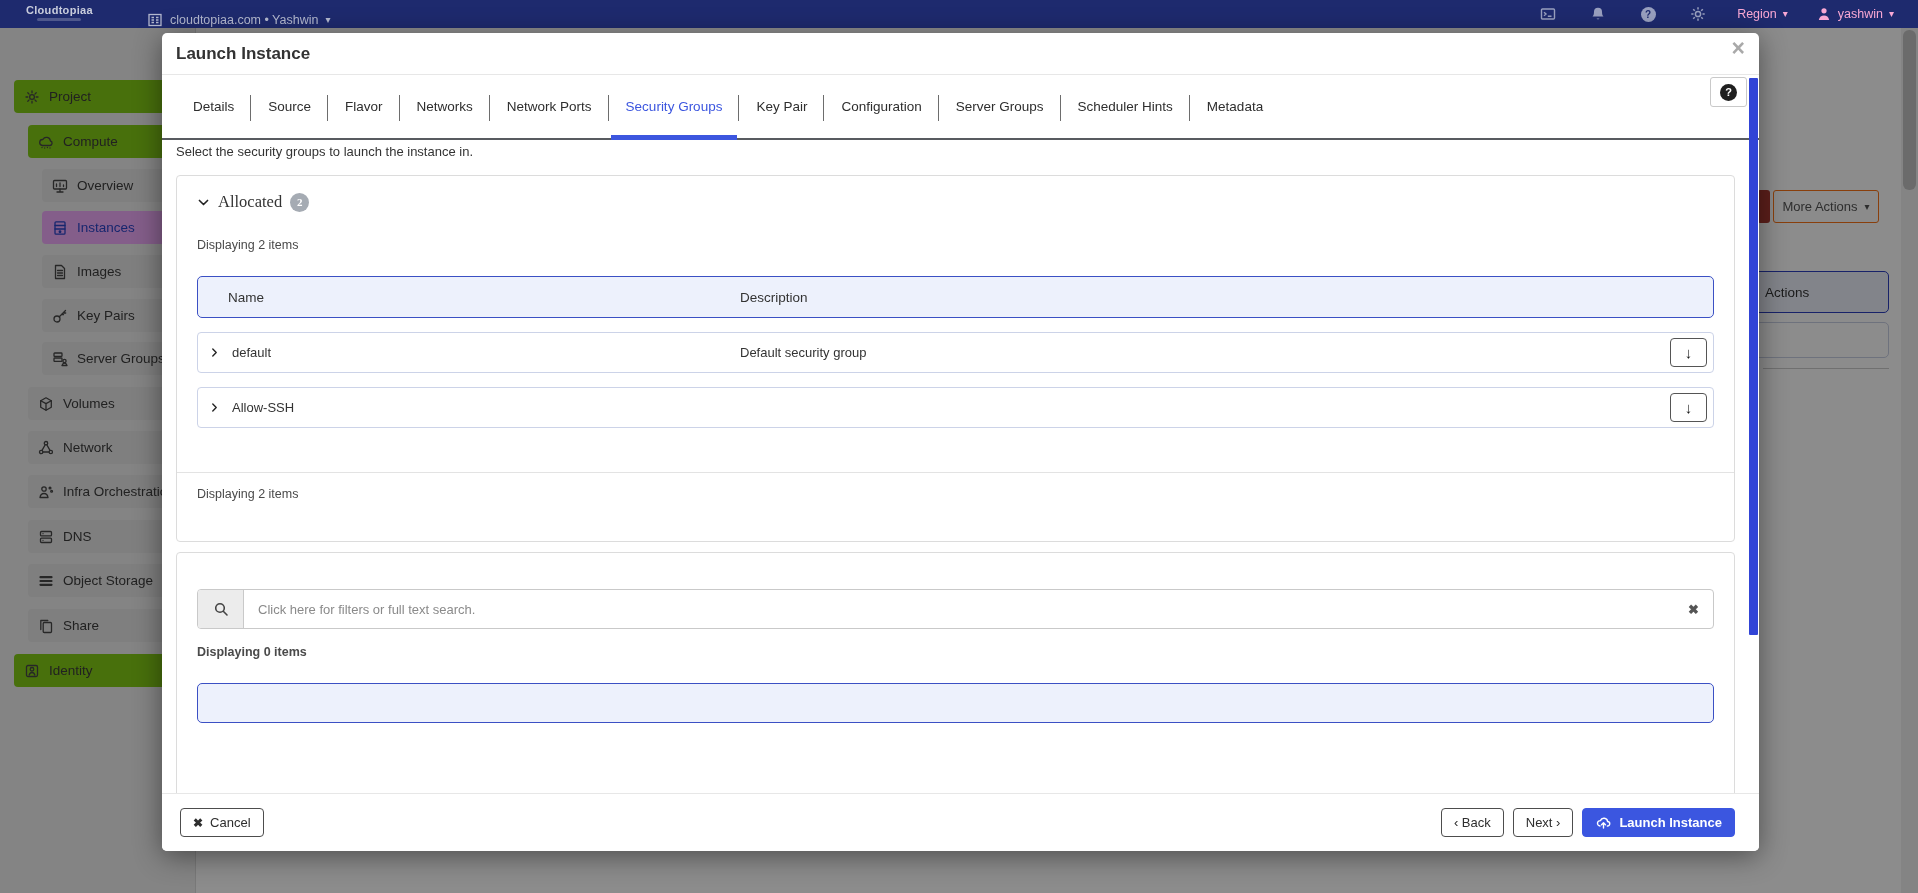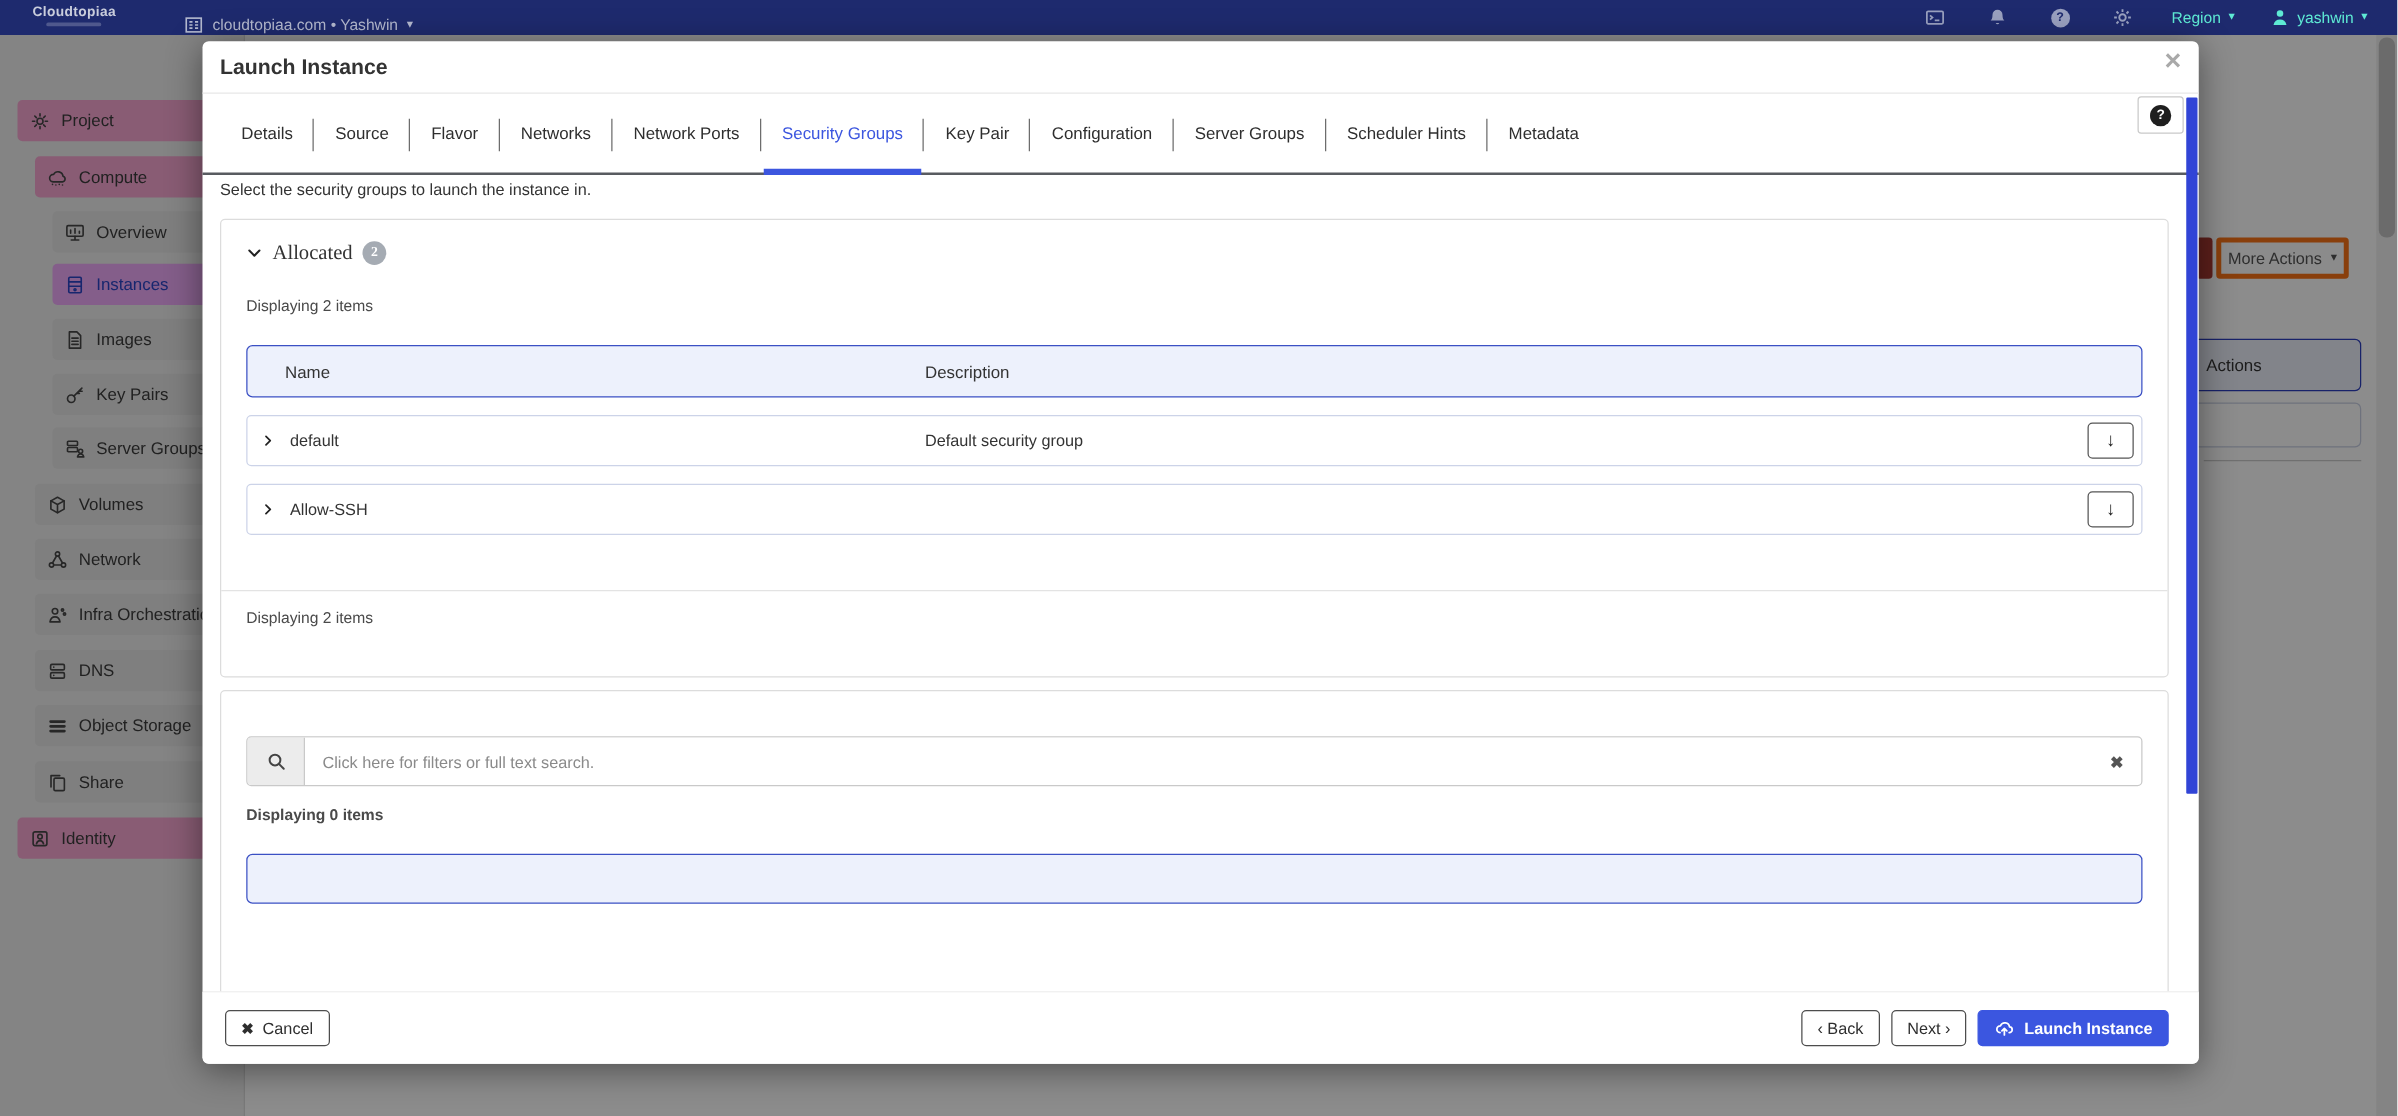--- a/index.html
+++ b/index.html
@@ -13,39 +13,39 @@
   
   .navbar { position:absolute; left:0; top:0; width:1918px; height:28px;
     background:#1e2a6e; z-index:3; color:#b4b9cf; }
   .nav-logo { position:absolute; left:26px; top:4px; text-align:center; }
   .nav-logo-name { font-size:11px; font-weight:bold; color:#c9cddc; letter-spacing:.3px; line-height:12px; }
   .nav-logo-tagline { height:3px; width:44px; background:rgba(255,255,255,.22); margin:2px auto 0; border-radius:2px; }
   .nav-context { position:absolute; left:147px; top:0; height:40px; display:flex; align-items:center; gap:7px; font-size:12.5px; color:#b4b9cf; cursor:pointer; }
   .caret { font-size:10px; line-height:1; }
   .nav-right { position:absolute; right:10px; top:0; height:28px; display:flex; align-items:center; }
   .nav-icon-btn { width:50px; height:28px; display:flex; align-items:center; justify-content:center; color:#99a0bf; cursor:pointer; }
-  .nav-text-btn { display:flex; align-items:center; gap:6px; font-size:12.5px; color:#5eead4; padding:0 14px; cursor:pointer; }
+  .nav-text-btn { display:flex; align-items:center; gap:6px; font-size:12.5px; color:#f9a8d4; padding:0 14px; cursor:pointer; }
   .help-badge-nav { width:15px; height:15px; border-radius:50%; background:#99a0bf; color:#1e2a6e; font-size:10px; font-weight:bold; display:flex; align-items:center; justify-content:center; }
 
   
   .sidebar { position:absolute; left:0; top:28px; width:196px; height:865px; background:#f0f0f0; border-right:1px solid #ddd; z-index:1; }
   .side-item { position:absolute; height:33px; right:3px; display:flex; align-items:center; gap:9px; padding-left:10px;
     background:#e7e7e7; border-radius:4px; font-size:13.5px; color:#3c3c3c; overflow:hidden; white-space:nowrap; cursor:pointer; }
-  .side-item.section { background:#f9a8d4; }
+  .side-item.section { background:#84cc16; }
   .side-item.lvl0 { left:14px; }
   .side-item.lvl1 { left:28px; }
   .side-item.lvl2 { left:42px; }
   .side-item.active { background:#f0abfc; color:#2b46c8; }
   .sicon { width:16px; height:16px; stroke:#474747; fill:none; stroke-width:1.3; stroke-linecap:round; stroke-linejoin:round; flex:none; }
   .side-item.active .sicon { stroke:#2b46c8; }
 
   
   .bg-content { position:absolute; left:196px; top:28px; width:1722px; height:865px; background:#fff; z-index:1; }
   .frag-red { position:absolute; left:1757px; top:190px; width:13px; height:33px; background:#a93a32; border-radius:3px; z-index:2; }
-  .frag-more { position:absolute; left:1773px; top:190px; width:106px; height:33px; background:#fdfdfd; border:4px solid #f97316; border-radius:3px;
+  .frag-more { position:absolute; left:1773px; top:190px; width:106px; height:33px; background:#fdfdfd; border:1px solid #f97316; border-radius:3px;
     font-size:13px; color:#555; display:flex; align-items:center; justify-content:center; gap:7px; z-index:2; cursor:pointer; }
   .frag-thead { position:absolute; left:1690px; top:271px; width:199px; height:42px; background:#edf1fc; border:1.5px solid #2c3fc0; border-radius:5px;
     font-size:13.5px; color:#333; display:flex; align-items:center; padding-left:74px; z-index:2; }
   .frag-row { position:absolute; left:1690px; top:322px; width:199px; height:36px; background:#fff; border:1px solid #c9cfe3; border-radius:5px; z-index:2; }
   .frag-divider { position:absolute; left:1763px; top:368px; width:126px; height:0; border-top:1px solid #ccc; z-index:2; }
   .frag-scrollstrip { position:absolute; left:1901px; top:28px; width:17px; height:865px; background:#f1f1f1; z-index:2; }
   .frag-scrollthumb { position:absolute; left:2px; top:2px; width:13px; height:160px; background:#c4c4c4; border-radius:6px; }
 
   
   .overlay { position:absolute; left:0; top:28px; width:1918px; height:865px; background:rgba(0,0,0,0.45); z-index:5; }

